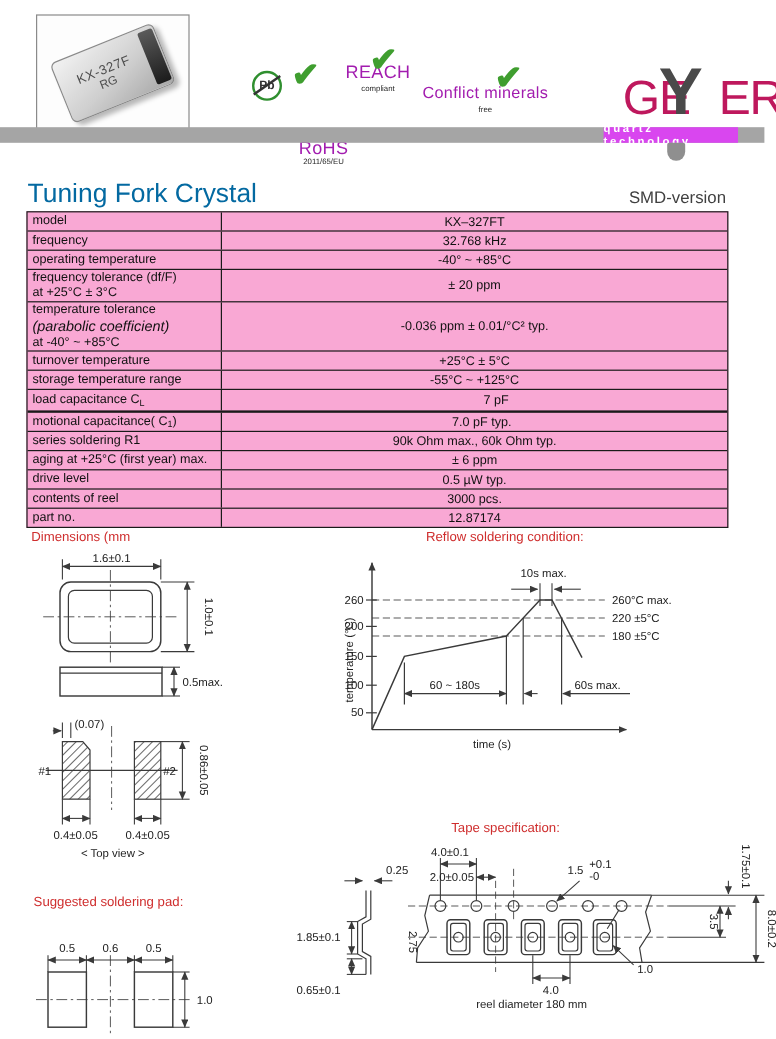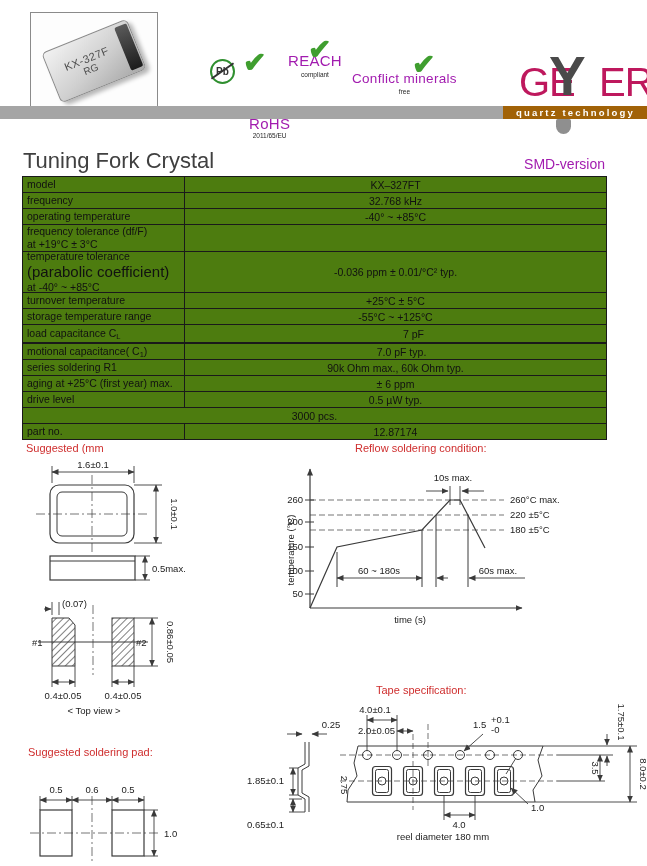--- a/index.html
+++ b/index.html
@@ -25,39 +25,39 @@
   .pb-circle{width:21px;height:21px;border:2px solid #2f8f2f;border-radius:50%;
     font-size:10px;font-weight:bold;color:#333;display:flex;align-items:center;
     justify-content:center;position:relative;margin-right:14px;margin-top:2px;}
   .pb-circle::after{content:"";position:absolute;left:-3px;top:9px;width:27px;height:2px;
     background:#333;transform:rotate(-35deg);}
   .gray-bar{position:absolute;left:0;top:106px;width:637px;height:13px;background:#a5a5a5;}
   .logo-ge,.logo-er{position:absolute;top:62px;font-size:40px;font-weight:normal;
     color:#be185d;letter-spacing:-1px;line-height:1;margin-left:17px;}
   .logo-y{position:absolute;left:549px;top:49px;font-size:55px;font-weight:bold;
     color:#4a4a4a;line-height:1;}
-  .logo-bar{position:absolute;left:503px;top:106px;width:145px;height:13px;background:#a16207;
+  .logo-bar{position:absolute;left:503px;top:106px;width:112px;height:13px;background:#d946ef;
     color:#fff;font-size:9.5px;font-weight:bold;letter-spacing:2.2px;display:flex;
     align-items:center;justify-content:center;}
   .logo-tail{position:absolute;left:556px;top:119px;width:15px;height:15px;
     background:#8f8f8f;border-radius:2px 2px 9px 9px;}
   
-  .title-main{position:absolute;left:23px;top:148px;font-size:22px;color:#404040;}
-  .title-version{position:absolute;right:42px;top:156px;font-size:14px;color:#a21caf;}
+  .title-main{position:absolute;left:23px;top:148px;font-size:22px;color:#0369a1;}
+  .title-version{position:absolute;right:42px;top:156px;font-size:14px;color:#404040;}
   
   .spec-table{position:absolute;left:22px;top:176px;width:583px;
-    border:1.5px solid #1a1a1a;background:#4d7c0f;}
+    border:1.5px solid #1a1a1a;background:#f9a8d4;}
   .trow{display:flex;border-top:1px solid #1a1a1a;height:15px;align-items:stretch;}
   .trow:first-child{border-top:none;}
   .trow.h2{height:26px;}
   .trow.h3{height:40px;}
   .trow.tb2{border-top-width:2px;gap:12px;}
   .tlabel{width:157px;border-right:1px solid #1a1a1a;padding-left:4px;font-size:10.5px;
     line-height:1.2;display:flex;flex-direction:column;justify-content:center;}
-  .tlabel .small{font-size:15px;}
+  .tlabel .small{font-size:12px;font-style:italic;}
   .tvalue{flex:1;display:flex;align-items:center;justify-content:center;
     font-size:10.5px;text-align:center;}
   sub{font-size:7.5px;vertical-align:-2px;}
   
   .red-head{position:absolute;font-size:11px;color:#cf2e2e;}
   
   svg.draw{position:absolute;overflow:visible;}
   svg.draw text{font-family:"Liberation Sans",sans-serif;font-size:9.5px;fill:#222;}
   .ln{stroke:#3a3a3a;stroke-width:1;fill:none;}
   .ln12{stroke:#3a3a3a;stroke-width:1.2;fill:none;}
@@ -126,22 +126,23 @@
     </div>
     <div class="trow">
       <div class="tlabel">
           <span>operating temperature</span>
         </div>
       <div class="tvalue">-40° ~ +85°C</div>
     </div>
     <div class="trow h2">
       <div class="tlabel">
         <span>frequency tolerance (df/F)</span>
-        <span>at +19°C ± 3°C</span>
+        <span>at +25°C ± 3°C</span>
       </div>
+      <div class="tvalue">± 20 ppm</div>
     </div>
     <div class="trow h3">
       <div class="tlabel">
         <span>temperature tolerance</span>
         <span class="small">(parabolic coefficient)</span>
         <span>at -40° ~ +85°C</span>
       </div>
       <div class="tvalue">-0.036 ppm ± 0.01/°C² typ.</div>
     </div>
     <div class="trow">
@@ -180,20 +181,23 @@
         </div>
       <div class="tvalue">± 6 ppm</div>
     </div>
     <div class="trow">
       <div class="tlabel">
           <span>drive level</span>
         </div>
       <div class="tvalue">0.5 µW typ.</div>
     </div>
     <div class="trow">
+      <div class="tlabel">
+          <span>contents of reel</span>
+        </div>
       <div class="tvalue">3000 pcs.</div>
     </div>
     <div class="trow">
       <div class="tlabel">
           <span>part no.</span>
         </div>
       <div class="tvalue">12.87174</div>
     </div>
   </div>
 
@@ -201,21 +205,21 @@
     <defs>
       <marker id="arr" markerWidth="8" markerHeight="8" refX="6.5" refY="3" orient="auto-start-reverse" markerUnits="userSpaceOnUse">
         <path d="M0,0L7,3L0,6z" fill="#3a3a3a"></path>
       </marker>
       <pattern id="hatch" width="5" height="5" patternUnits="userSpaceOnUse" patternTransform="rotate(45)">
         <line x1="0" y1="0" x2="0" y2="5" stroke="#4a4a4a" stroke-width="1.4"></line>
       </pattern>
     </defs>
   </svg>
 
-  <div class="red-head" style="left:26px;top:442px;">Suggested (mm</div>
+  <div class="red-head" style="left:26px;top:442px;">Dimensions (mm</div>
   <div class="red-head" style="left:355px;top:442px;">Reflow soldering condition:</div>
   <div class="red-head" style="left:376px;top:684px;">Tape specification:</div>
   <div class="red-head" style="left:28px;top:746px;">Suggested soldering pad:</div>
 
   <svg class="draw" style="left:28px;top:455px;" width="195" height="270" viewBox="0 0 195 270">
     <text x="65" y="13" text-anchor="middle" font-size="10.5">1.6±0.1</text>
     <line class="dim" x1="24" y1="17" x2="106" y2="17" marker-start="url(#arr)" marker-end="url(#arr)"></line>
     <line class="dim" x1="24" y1="28" x2="24" y2="11"></line>
       <line class="dim" x1="106" y1="28" x2="106" y2="11"></line>
     <rect class="ln12" x="22" y="30" width="84" height="58" rx="9"></rect>

